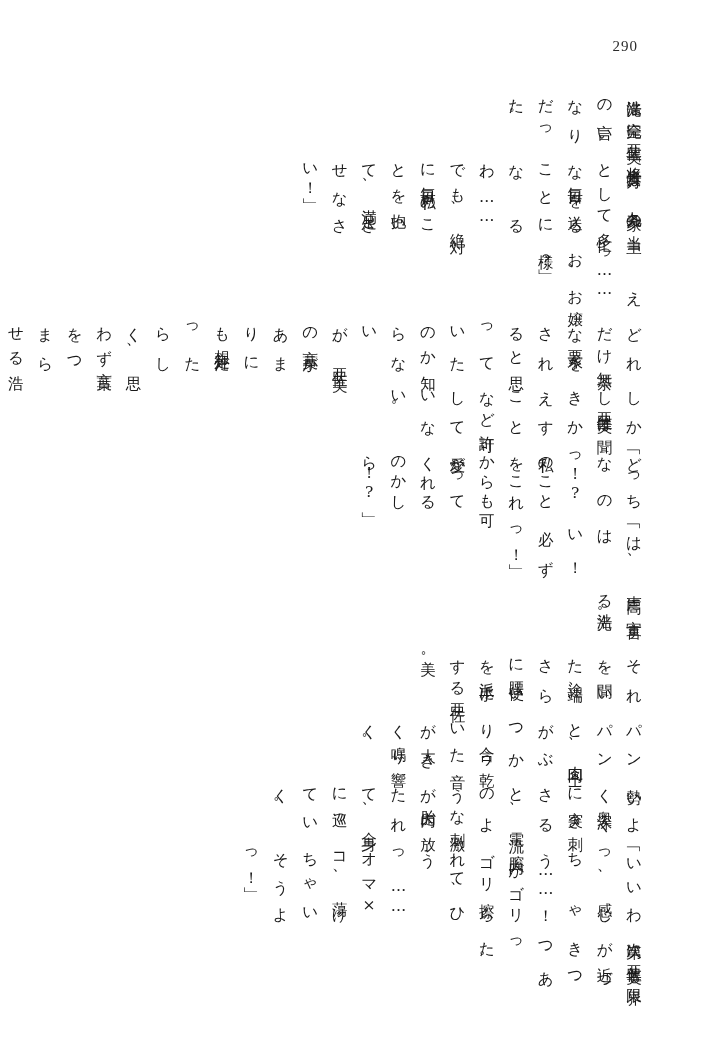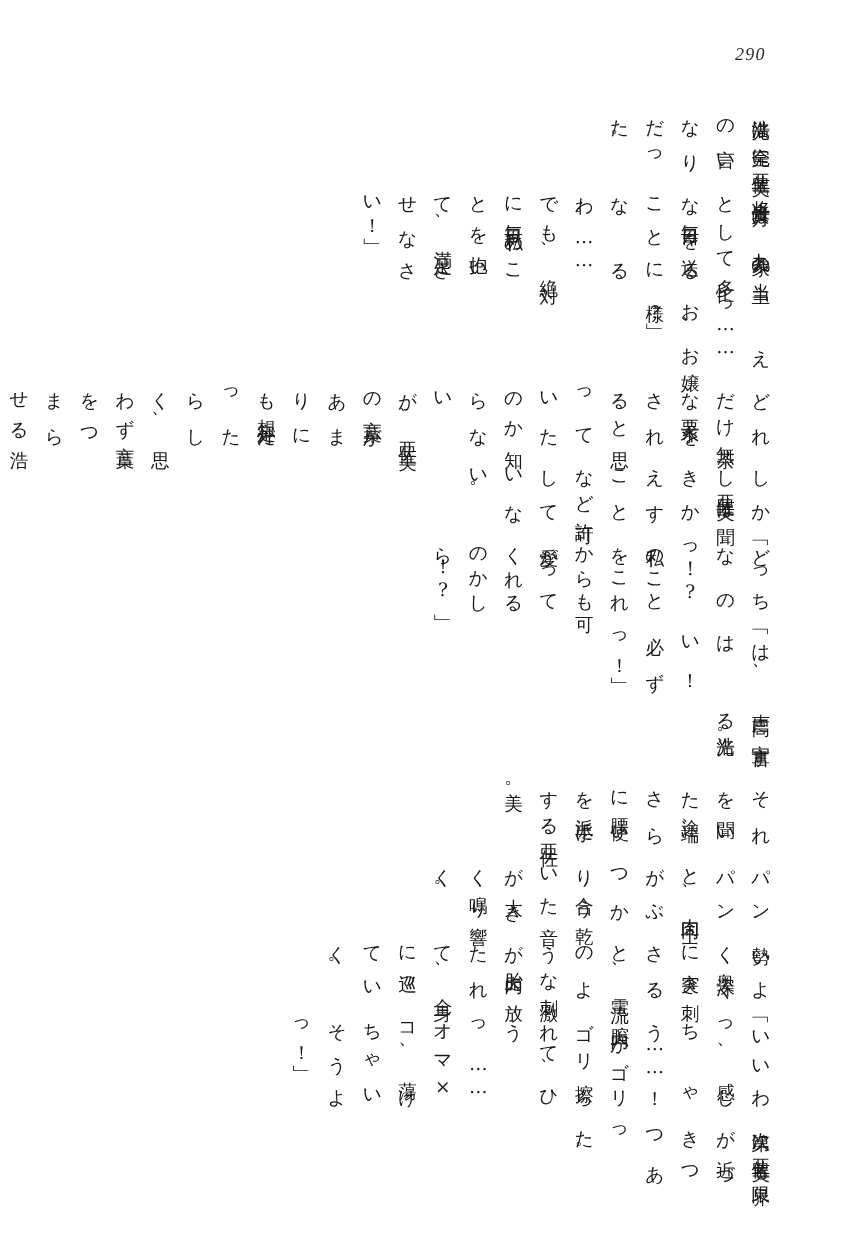--- a/index.html
+++ b/index.html
@@ -19,21 +19,20 @@
     width: 712px;
     height: 1050px;
     background: #ffffff;
   }
   #page-number {
     position: absolute;
     top: 38px;
     right: 74px;
     font-family: "Liberation Serif", "DejaVu Serif", serif;
     font-size: 15px;
-    font-style: italic;
     letter-spacing: 1px;
     color: #2b2b2b;
   }
   #body-text {
     position: absolute;
     top: 88px;
     right: 64px;
     bottom: 70px;
     left: 90px;
     writing-mode: vertical-rl;

